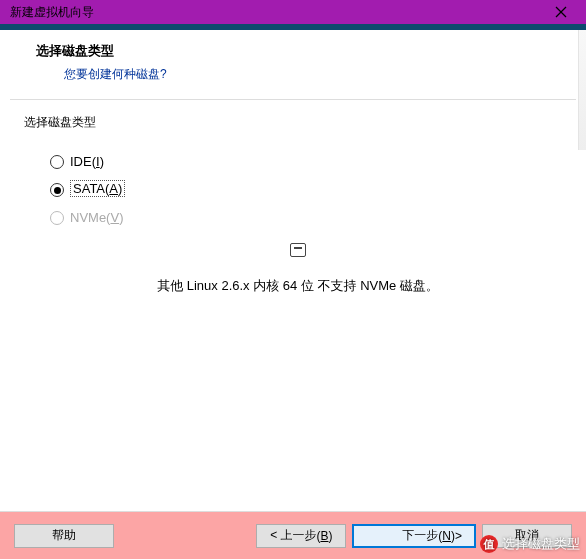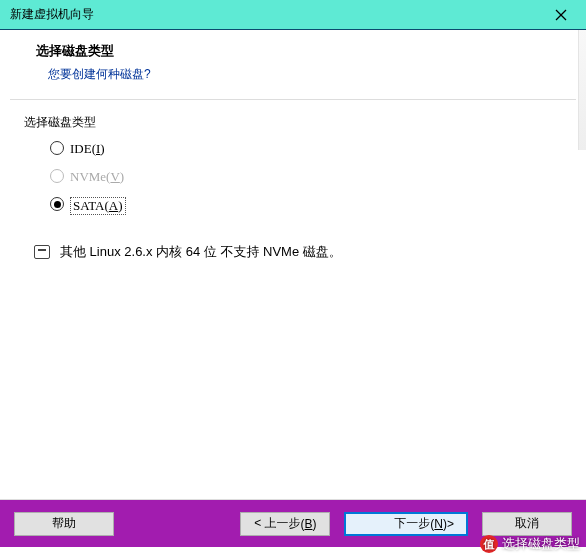--- a/index.html
+++ b/index.html
@@ -11,48 +11,47 @@
   height: 559px;
   overflow: hidden;
   position: relative;
 }
 .titlebar {
   height: 30px;
   display: flex;
   align-items: center;
   justify-content: space-between;
   padding: 0 4px 0 10px;
-  background: #5eead4;
-  border-bottom: 1px solid #0c4a6e;
+  background: #a21caf;
+  border-bottom: 6px solid #0c4a6e;
 }
 .titlebar-title { font-size: 12px; color: #000; }
 .titlebar-close {
   width: 42px; height: 28px;
   display: flex; align-items: center; justify-content: center;
   cursor: default;
 }
 .titlebar-close svg { width: 12px; height: 12px; }
 .header {
   padding: 12px 20px 16px 36px;
 }
 .header-title { font-size: 13px; font-weight: bold; color: #000; margin-bottom: 6px; font-family: Liberation Serif, serif; }
-.header-subtitle { font-size: 12px; color: #003399; margin-left: 12px; }
+.header-subtitle { font-size: 12px; color: #003399; margin-left: 28px; }
 .divider { border: 0; border-top: 1px solid #ddd; margin: 0 10px; }
 .content {
   padding: 14px 24px 10px 24px;
 }
 .group-label {
   font-size: 12px; color: #000; margin-bottom: 10px;
 }
 .radio-list { margin-left: 26px; }
 .radio-row {
-  display: flex; align-items: flex-start;
+  display: flex; align-items: flex-end;
   height: 28px;
   gap: 6px;
-  font-family: Liberation Serif, serif;
 }
 .radio {
   width: 14px; height: 14px;
   border: 1px solid #333;
   border-radius: 50%;
   display: inline-flex; align-items: center; justify-content: center;
   background: #fff;
 }
 .radio.checked::after {
   content: "";
@@ -60,61 +59,62 @@
   background: #000;
   border-radius: 50%;
 }
 .radio.disabled { border-color: #bbb; }
 .radio-label { font-size: 13px; color: #000; }
 .radio-label .ul { text-decoration: underline; }
 .radio-label.disabled { color: #aaa; }
 .selected-box { border: 1px dotted #555; padding: 0 2px; }
 .recommend { margin-left: 22px; font-size: 13px; color: #000; }
 .info-row {
-  display: flex; align-items: center; gap: 10px;
+  display: flex; align-items: center; gap: 20px;
   margin: 18px 0 0 10px;
   font-size: 13px;
+  flex-direction: column;
 }
 .info-icon {
   width: 16px; height: 14px;
   border: 1.5px solid #444;
   border-radius: 2px;
   position: relative;
   flex-shrink: 0;
 }
 .info-icon::after {
   content: "";
   position: absolute;
   left: 3px; top: 3px;
   width: 8px; height: 2px;
   background: #444;
 }
 .button-bar {
   position: absolute;
-  left: 0; right: 0; bottom: 12px;
+  left: 0; right: 0; bottom: 0;
   height: 48px;
   border-top: 1px solid #ddd;
-  background: #a21caf;
+  background: #fca5a5;
   display: flex;
   align-items: center;
   padding: 0 14px;
 }
 .spacer { flex: 1; }
 .btn {
   height: 24px;
   min-width: 90px;
   padding: 0 12px;
   background: #e1e1e1;
   border: 1px solid #adadad;
   font-size: 12px;
   font-family: inherit;
   display: inline-flex;
   align-items: center;
   justify-content: center;
-  margin-left: 14px;
+  margin-left: 6px;
 }
 .btn.help { margin-left: 0; min-width: 100px; }
 .btn.default { border: 2px solid #0078d7; background: #e5f1fb; padding-left: 48px; }
 .btn .ul { text-decoration: underline; }
 .watermark {
   position: absolute;
   right: 6px; bottom: 6px;
   display: flex; align-items: center; gap: 4px;
   color: #fff;
   font-size: 13px;
@@ -157,26 +157,26 @@
 <hr class="divider">
 
 <div class="content">
   <div class="group-label">选择磁盘类型</div>
   <div class="radio-list" id="radio-list">
       <div class="radio-row">
         <span class="radio"></span>
         <span class="radio-label">IDE(<span class="ul">I</span>)</span>
       </div>
       <div class="radio-row">
+        <span class="radio checked"></span>
+        <span class="radio-label selected-box">SATA(<span class="ul">A</span>)</span>
+      </div>
+      <div class="radio-row">
         <span class="radio disabled"></span>
         <span class="radio-label disabled">NVMe(<span class="ul">V</span>)</span>
-      </div>
-      <div class="radio-row">
-        <span class="radio checked"></span>
-        <span class="radio-label selected-box">SATA(<span class="ul">A</span>)</span>
       </div>
     </div>
 
   <div class="info-row">
     <span class="info-icon"></span>
     <span>其他 Linux 2.6.x 内核 64 位 不支持 NVMe 磁盘。</span>
   </div>
 </div>
 
 <div class="button-bar">

